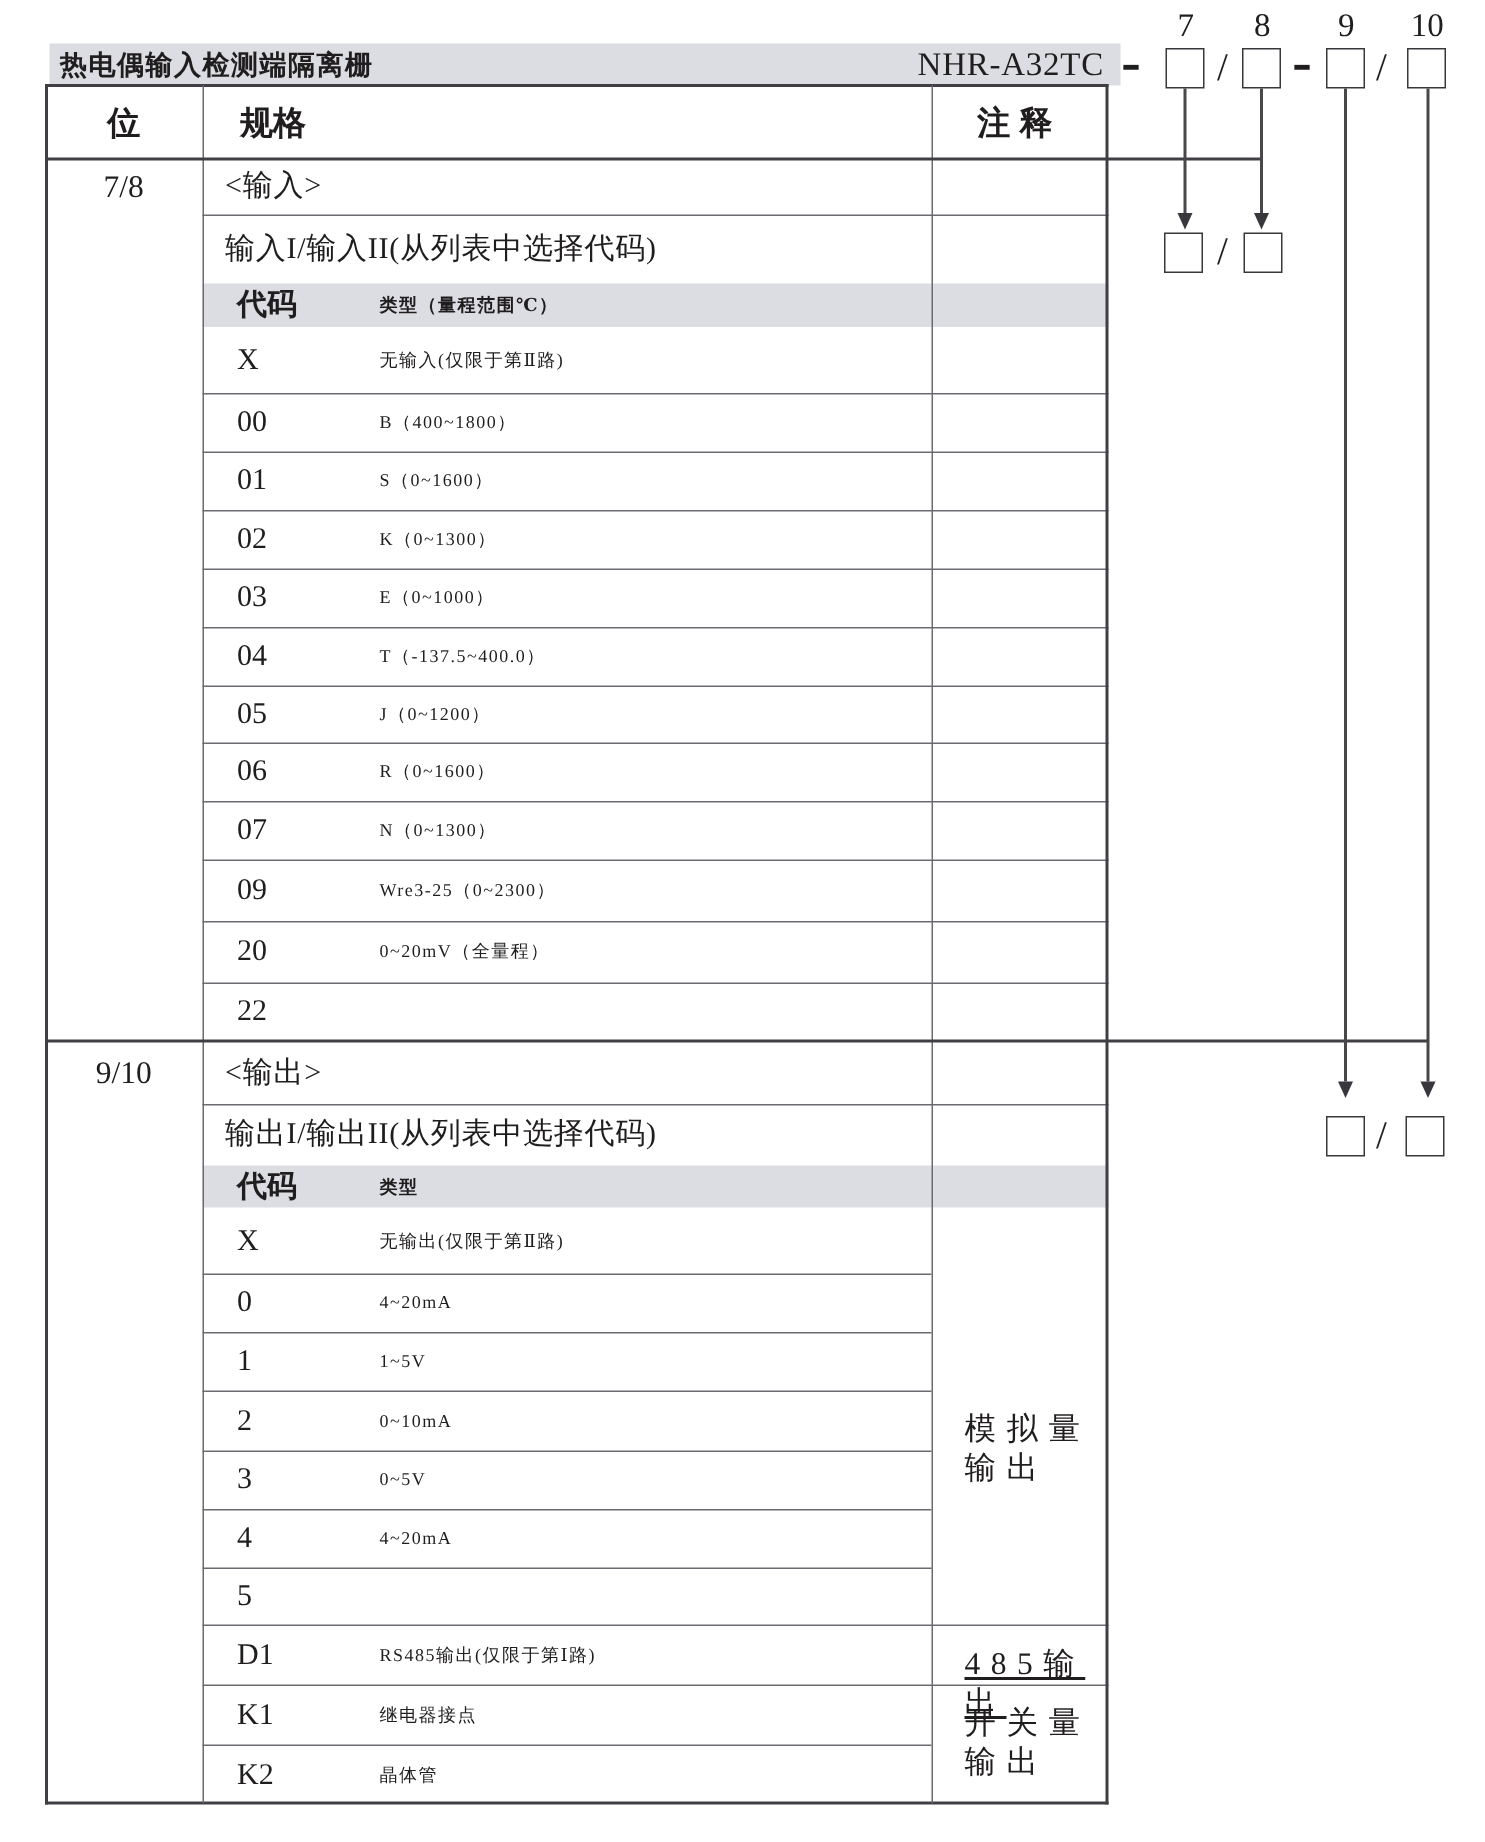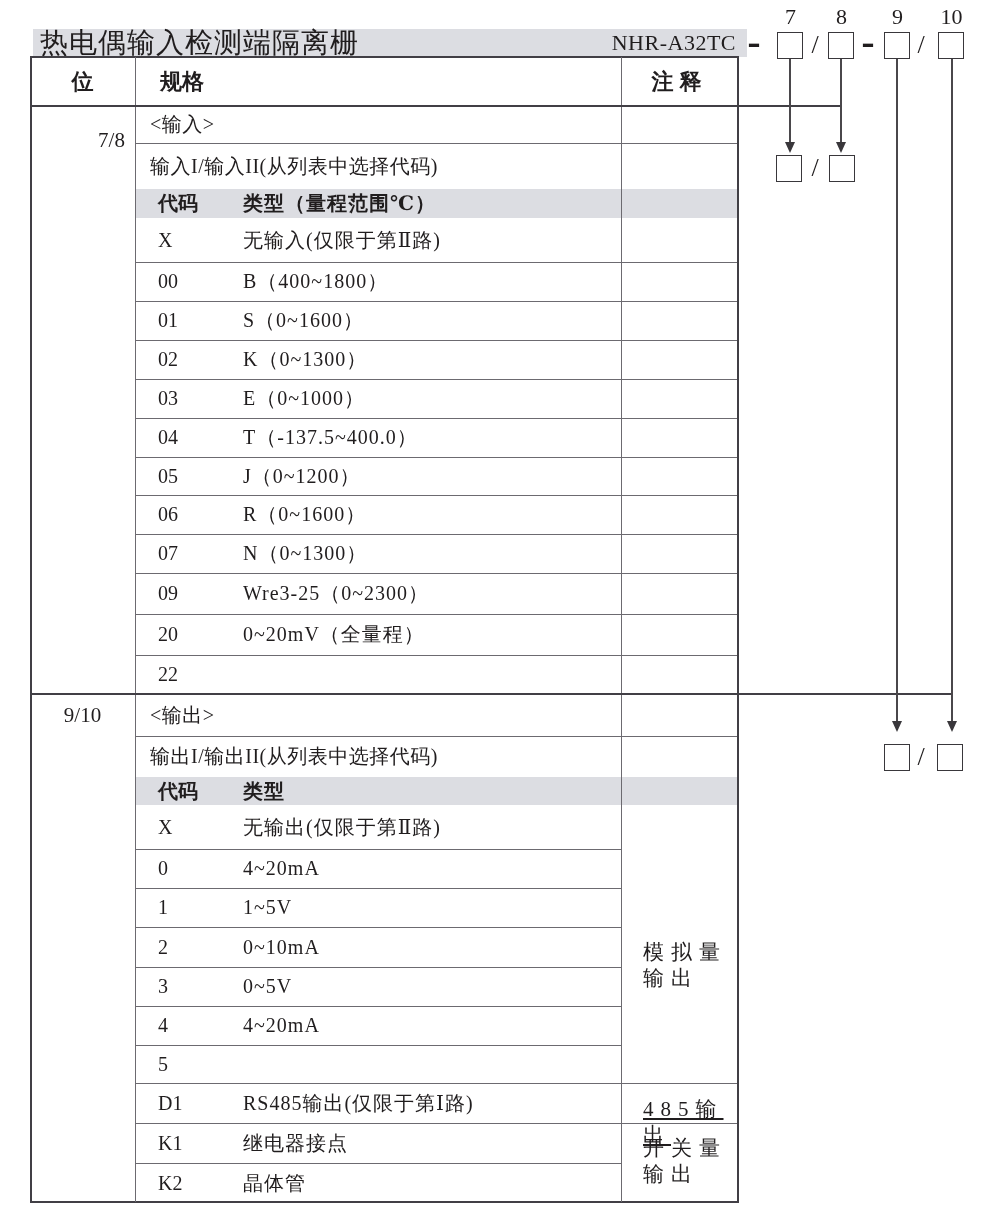--- a/index.html
+++ b/index.html
@@ -5,21 +5,21 @@
   :root{
     --band:#dcdde2; --grid:#6c6a70; --grid-dark:#413f45;
     --text:#201d1e; --box-border:#39373b;
   }
   html,body{margin:0;padding:0;background:#fff;}
   .page{position:relative;width:990px;height:1228px;background:#ffffff;overflow:hidden;
         font-family:"Liberation Serif","DejaVu Serif",serif;color:var(--text);}
 
   
   .titlebar{position:absolute;left:33px;top:29px;width:714px;height:28px;background:var(--band);}
-  .title{position:absolute;left:7px;top:0;line-height:28px;font-size:28px;font-weight:normal;letter-spacing:1px;white-space:nowrap;}
+  .title{position:absolute;left:7px;top:0;line-height:28px;font-size:18px;font-weight:bold;letter-spacing:1px;white-space:nowrap;}
   .model{position:absolute;right:11px;top:0;line-height:28px;font-size:22px;letter-spacing:0.5px;white-space:nowrap;margin-left:44px;}
 
   
   .hline{position:absolute;height:1px;background:var(--grid);}
   .vline{position:absolute;width:1px;background:var(--grid);}
   .dark{background:var(--grid-dark);}
   .tb-top{left:30px;top:56px;width:709px;height:2px;}
   .tb-bottom{left:30px;top:1201px;width:709px;height:2px;}
   .tb-left{left:30px;top:56px;width:2px;height:1147px;}
   .tb-right{left:737px;top:56px;width:2px;height:1147px;}
@@ -32,21 +32,21 @@
   .colhdr{position:absolute;top:58px;height:47px;line-height:47px;font-size:22px;font-weight:bold;white-space:nowrap;}
   .col-pos{left:30px;width:105px;text-align:center;}
   .col-spec{left:160px;}
   .col-note{left:621px;width:117px;text-align:center;letter-spacing:6px;}
 
   
   .row{position:absolute;left:135px;width:604px;white-space:nowrap;}
   .row.band{background:var(--band);font-weight:bold;}
   .row .one{position:absolute;left:15px;font-size:20px;letter-spacing:0.5px;}
   .row .code{position:absolute;left:23px;font-size:20px;}
-  .row .type{position:absolute;left:108px;font-size:20px;letter-spacing:1px;}
+  .row .type{position:absolute;left:118px;font-size:12px;letter-spacing:1px;}
   .rline{position:absolute;left:135px;height:1px;background:var(--grid);}
   .poslabel{position:absolute;left:30px;width:105px;text-align:center;font-size:21px;}
   .note{position:absolute;left:643px;width:100px;font-size:21px;letter-spacing:7px;line-height:26px;}
 
   
   .digit{position:absolute;top:4px;width:27px;text-align:center;font-size:22px;}
   .d7{left:777px}.d8{left:828px}.d9{left:884px}.d10{left:938px}
   .cbox{position:absolute;width:24px;height:25px;border:1.5px solid var(--box-border);background:#fff;}
   .b7{left:777px;top:32px}.b8{left:828px;top:32px}.b9{left:884px;top:32px}.b10{left:938px;top:32px}
   .p1a{left:776px;top:155px}.p1b{left:829px;top:155px}
@@ -68,21 +68,21 @@
 <body>
 
 <div class="page">
 
   <div class="titlebar">
     <span class="title">热电偶输入检测端隔离栅</span>
     <span class="model">NHR-A32TC</span>
   </div>
 
   <div id="gen">
-      <div class="poslabel" style="top: 122px; height: 37px; line-height: 37px; padding-left: 29px;">7/8</div>
+      <div class="poslabel" style="top: 106px; height: 37px; line-height: 37px;">7/8</div>
       <div class="row" style="top: 106px; height: 37px; line-height: 37px;">
         <span class="one">&lt;输入&gt;</span>
       </div>
       <div class="rline" style="top: 143px; width: 604px;"></div>
       <div class="row" style="top: 143px; height: 46px; line-height: 46px;">
         <span class="one">输入I/输入II(从列表中选择代码)</span>
       </div>
       <div class="row band" style="top: 189px; height: 29px; line-height: 29px;">
         <span class="code">代码</span>
         <span class="type">类型（量程范围℃）</span>

